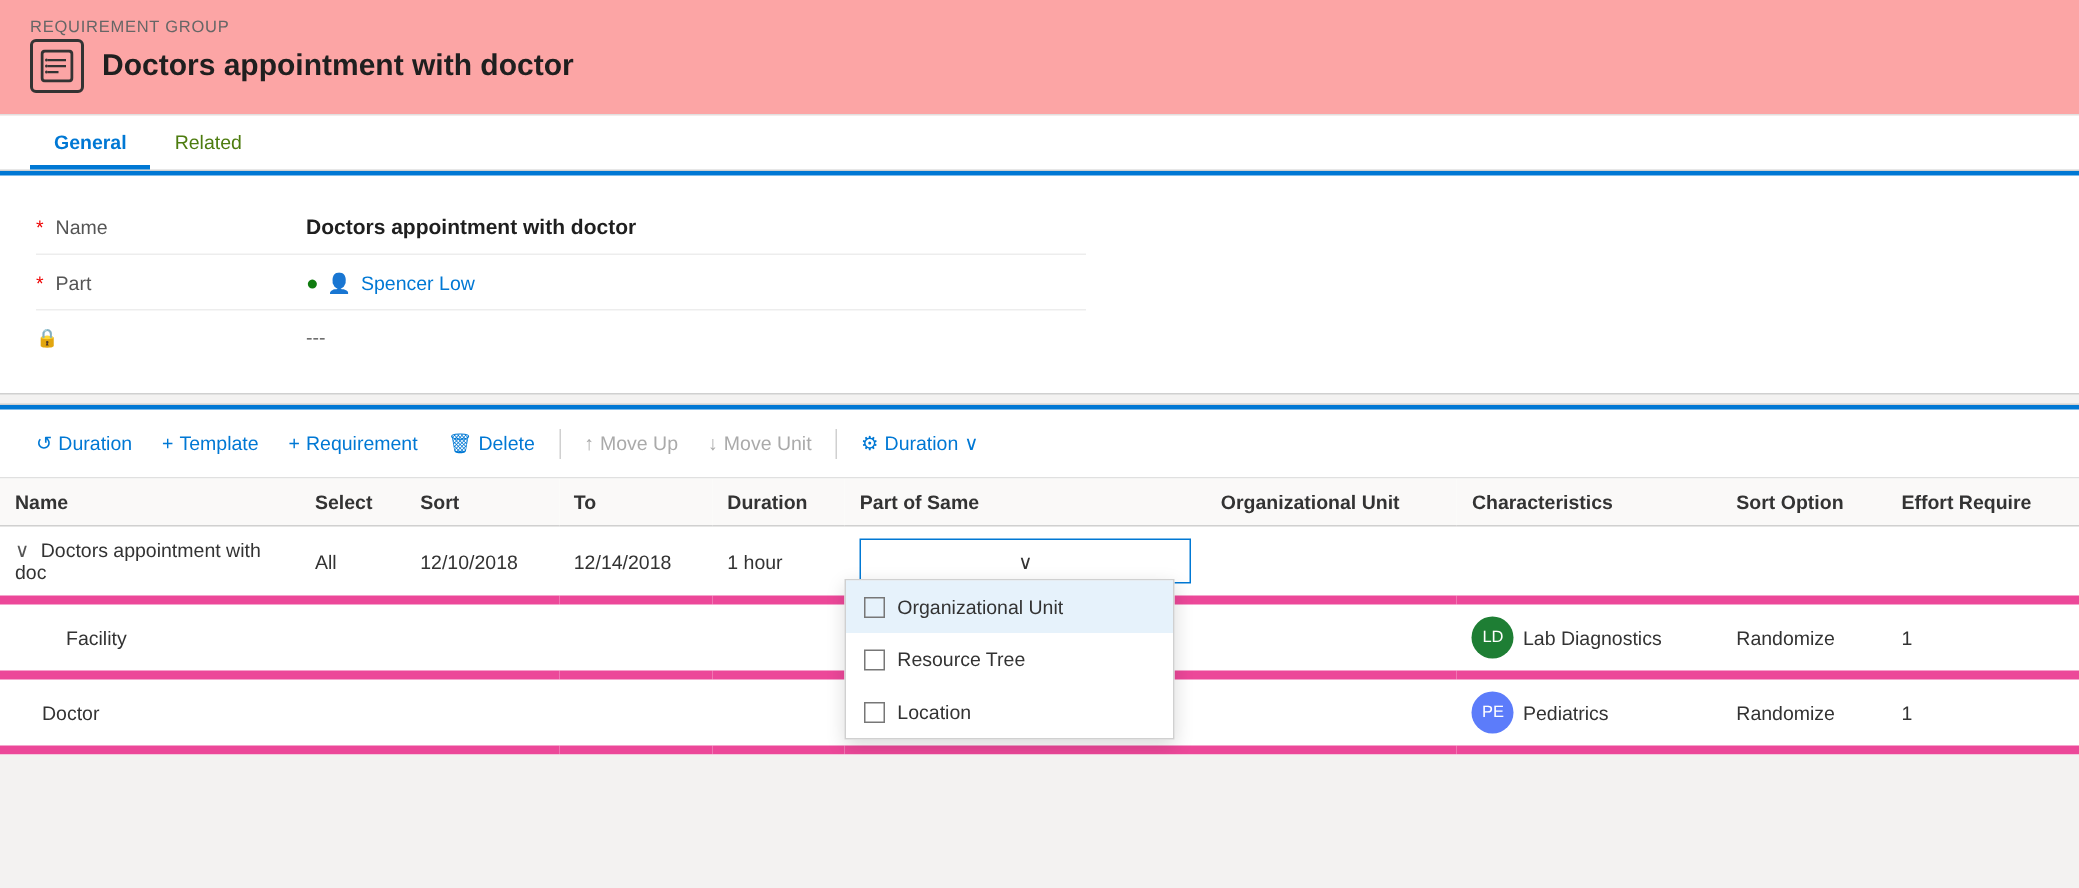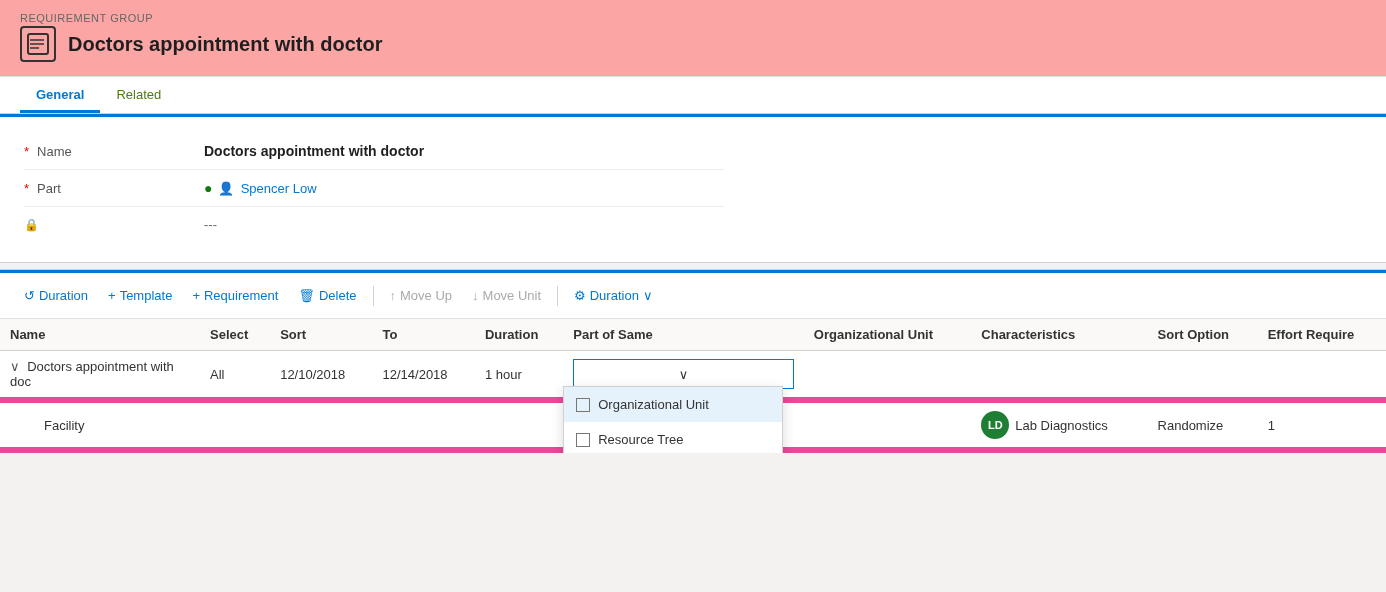--- a/index.html
+++ b/index.html
@@ -154,21 +154,21 @@
     .dd-checkbox {
       width: 14px; height: 14px;
       border: 1px solid #777;
       display: inline-block;
       flex-shrink: 0;
     }
 
     .char-avatar {
       width: 28px; height: 28px; border-radius: 50%;
       display: flex; align-items: center; justify-content: center;
-      font-weight: 700; color: #fff; font-size: 11px;
+      font-weight: 400; color: #fff; font-size: 11px;
       flex-shrink: 0;
     }
     .avatar-ld { background: #1e7e34; }
     .avatar-pe { background: #5c7cfa; }
 
     .char-cell { display: flex; align-items: center; gap: 6px; }
   </style>
 </head>
 <body>
 
@@ -363,15 +363,40 @@
           </div>
         </td>
         <td>
           <span>Randomize</span>
         </td>
         <td>
           <span>1</span>
         </td>
       </tr>
 
+      <tr>
+        <td style="padding-left:28px;">
+          <span>Doctor</span>
+        </td>
+        <td></td>
+        <td></td>
+        <td></td>
+        <td></td>
+        <td></td>
+        <td></td>
+        <td>
+          <div class="char-cell">
+            <div class="char-avatar avatar-pe">
+              <span>PE</span>
+            </div>
+            <span>Pediatrics</span>
+          </div>
+        </td>
+        <td>
+          <span>Randomize</span>
+        </td>
+        <td>
+          <span>1</span>
+        </td>
+      </tr>
     </tbody>
   </table>
 </div>
 
 </body></html>

